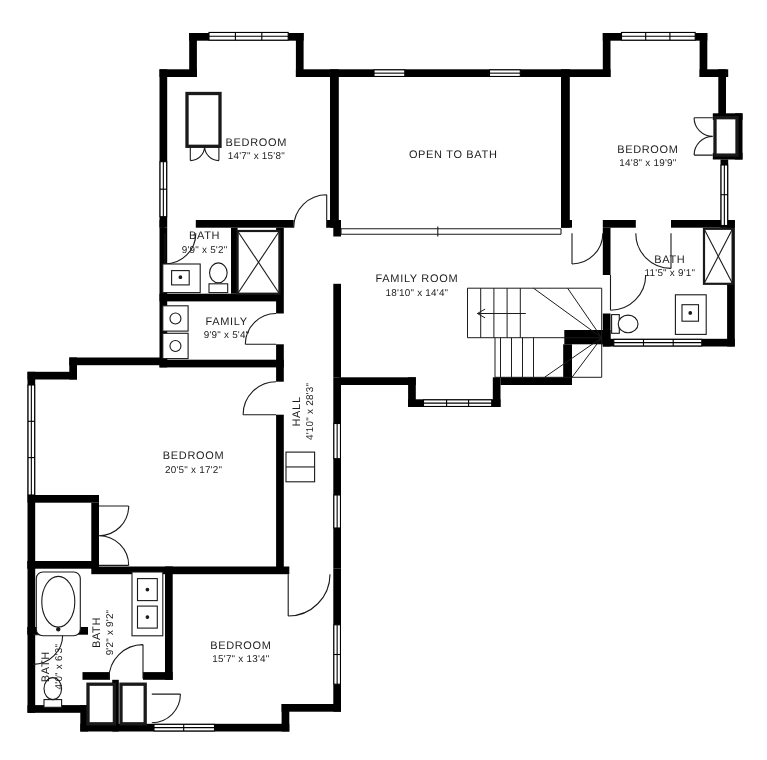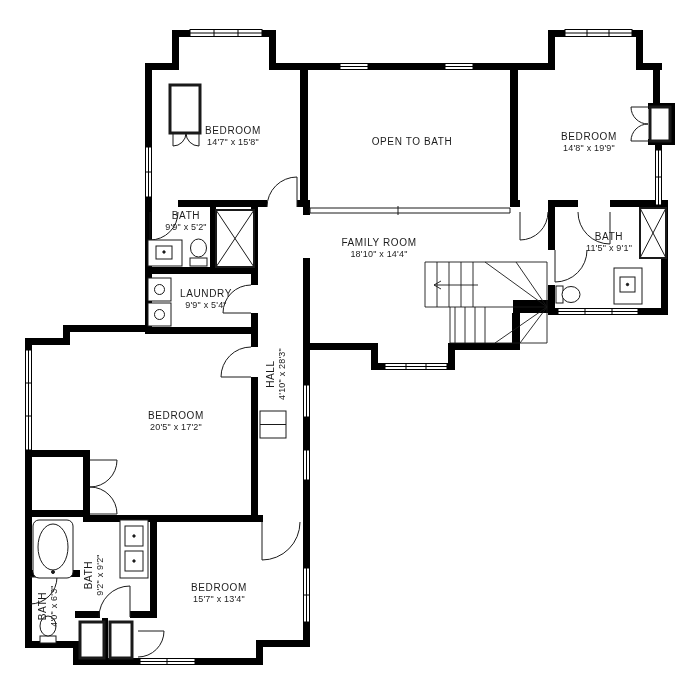--- a/index.html
+++ b/index.html
@@ -276,30 +276,30 @@
       <span class="dm"></span>
     </div>
     <div class="room-label" style="left:589px; top:142px;">
       <span class="nm">BEDROOM</span>
       <span class="dm">14'8" x 19'9"</span>
     </div>
     <div class="room-label" style="left:186px; top:221px;">
       <span class="nm">BATH</span>
       <span class="dm">9'9" x 5'2"</span>
     </div>
-    <div class="room-label" style="left:379px; top:248px;">
+    <div class="room-label" style="left:379px; top:260px;">
       <span class="nm">FAMILY ROOM</span>
       <span class="dm">18'10" x 14'4"</span>
     </div>
     <div class="room-label" style="left:609px; top:242px;">
       <span class="nm">BATH</span>
       <span class="dm">11'5" x 9'1"</span>
     </div>
     <div class="room-label" style="left:206px; top:299px;">
-      <span class="nm">LAUNDRY</span>
+      <span class="nm">FAMILY</span>
       <span class="dm">9'9" x 5'4"</span>
     </div>
     <div class="room-label rot" style="left:276px; top:374px;">
       <span class="nm">HALL</span>
       <span class="dm">4'10" x 28'3"</span>
     </div>
     <div class="room-label" style="left:176px; top:421px;">
       <span class="nm">BEDROOM</span>
       <span class="dm">20'5" x 17'2"</span>
     </div>

